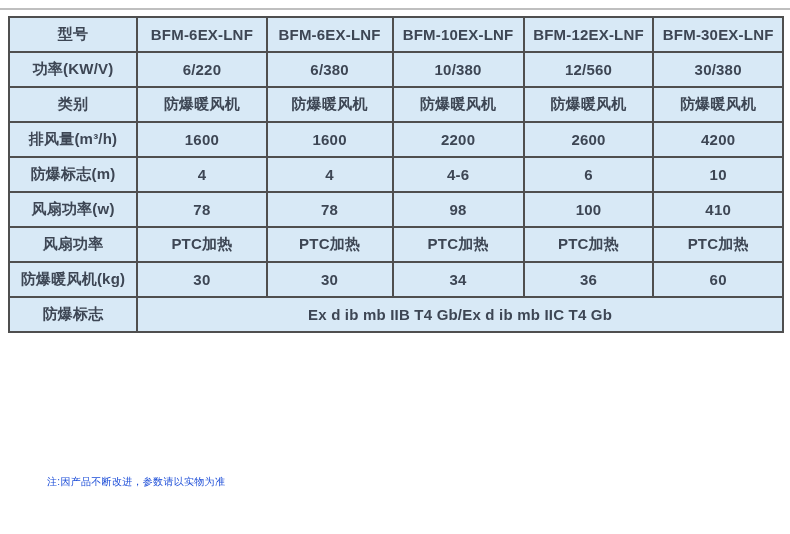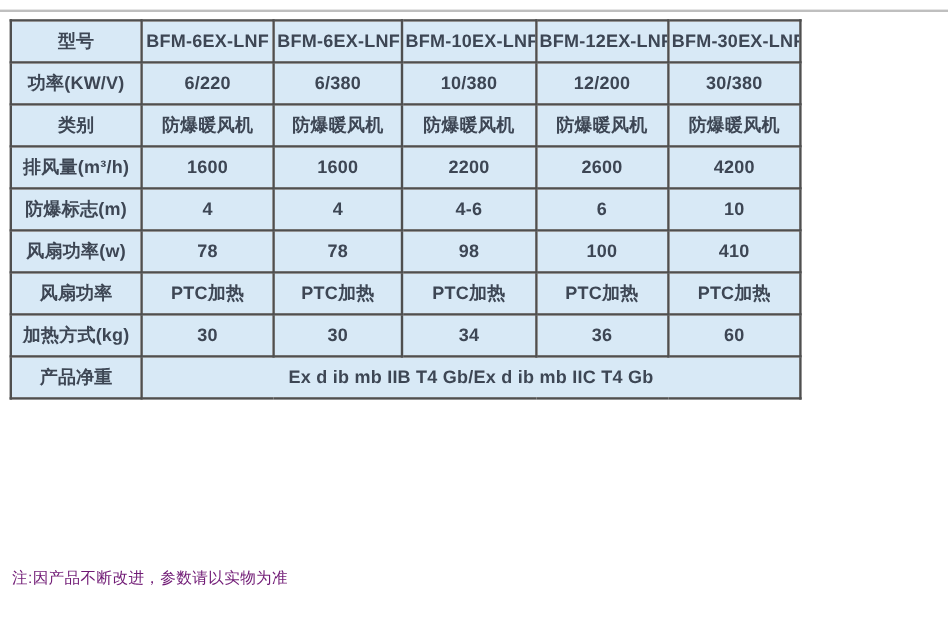--- a/index.html
+++ b/index.html
@@ -20,21 +20,21 @@
     top: 8px;
     left: 0;
     width: 790px;
     height: 2px;
     background: #bfbfbf;
   }
   table.spec {
     position: absolute;
     left: 8px;
     top: 16px;
-    width: 660px;
+    width: 776px;
     border-collapse: collapse;
     table-layout: fixed;
   }
   table.spec td {
     border: 2px solid #4f4f4f;
     background: #d8e9f6;
     height: 33px;
     text-align: center;
     vertical-align: middle;
     color: #3d4654;
@@ -48,25 +48,26 @@
   table.spec td.rowlabel {
     font-size: 15px;
   }
   .notes {
     position: absolute;
     left: 10px;
     top: 468px;
     width: 776px;
   }
   .note-line {
-    color: #701a75;
-    font-size: 13px;
+    color: #1d4ed8;
+    font-size: 10px;
     line-height: 27px;
     letter-spacing: 0.3px;
     white-space: nowrap;
+    margin-left: 37px;
   }
 </style>
 </head>
 <body>
 
 <div class="page">
 
   <div class="top-line"></div>
 
   <table class="spec">
@@ -85,21 +86,21 @@
         <td>BFM-6EX-LNF</td>
         <td>BFM-10EX-LNF</td>
         <td>BFM-12EX-LNF</td>
         <td>BFM-30EX-LNF</td>
       </tr>
       <tr>
         <td class="rowlabel">功率(KW/V)</td>
         <td>6/220</td>
         <td>6/380</td>
         <td>10/380</td>
-        <td>12/200</td>
+        <td>12/560</td>
         <td>30/380</td>
       </tr>
       <tr>
         <td class="rowlabel">类别</td>
         <td>防爆暖风机</td>
         <td>防爆暖风机</td>
         <td>防爆暖风机</td>
         <td>防爆暖风机</td>
         <td>防爆暖风机</td>
       </tr>
@@ -129,29 +130,29 @@
       </tr>
       <tr>
         <td class="rowlabel">风扇功率</td>
         <td>PTC加热</td>
         <td>PTC加热</td>
         <td>PTC加热</td>
         <td>PTC加热</td>
         <td>PTC加热</td>
       </tr>
       <tr>
-        <td class="rowlabel">加热方式(kg)</td>
+        <td class="rowlabel">防爆暖风机(kg)</td>
         <td>30</td>
         <td>30</td>
         <td>34</td>
         <td>36</td>
         <td>60</td>
       </tr>
       <tr>
-        <td class="rowlabel">产品净重</td>
+        <td class="rowlabel">防爆标志</td>
         <td colspan="5">Ex d ib mb IIB T4 Gb/Ex d ib mb IIC T4 Gb</td>
       </tr>
     </tbody>
   </table>
 
   <div class="notes">
     <div class="note-line">注:因产品不断改进，参数请以实物为准</div>
   </div>
 
 </div>

